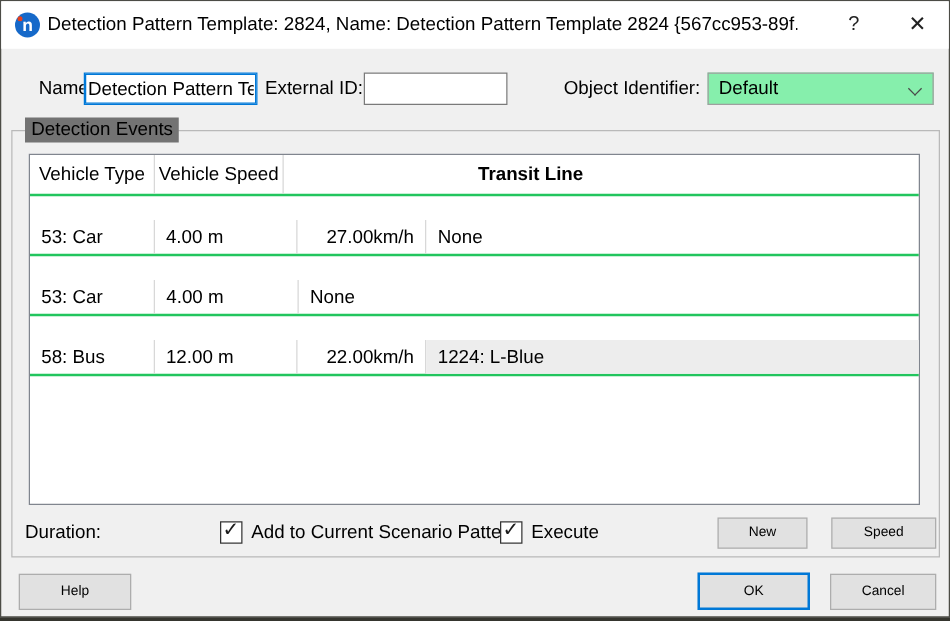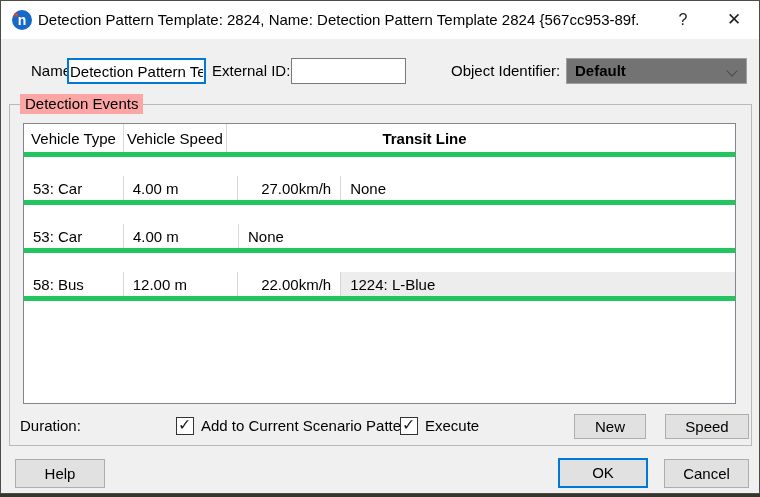--- a/index.html
+++ b/index.html
@@ -36,45 +36,45 @@
 
   
   .lbl { position:absolute; height:26px; line-height:26px; color:#000; }
   .txt-input {
     position:absolute; height:26px; border:1px solid #7a7a7a; background:#fff;
     font-family:"Liberation Sans", sans-serif; font-size:15px; padding:0 2px; color:#000;
   }
   .txt-input.focused { border:1px solid #0078d7; outline:1px solid #0078d7; outline-offset:-2px; }
 
   .dropdown {
-    position:absolute; height:26px; background:#737373; border:1px solid #9f9f9f;
-    line-height:24px; padding-left:8px; color:#000;font-weight:bold;
+    position:absolute; height:26px; background:#86efac; border:1px solid #9f9f9f;
+    line-height:24px; padding-left:8px; color:#000;
   }
   .chevron {
     position:absolute; right:10px; top:8px; width:8px; height:8px;
     border-right:1.6px solid #4a4a4a; border-bottom:1.6px solid #4a4a4a;
     transform:rotate(45deg);
   }
 
   
   .groupbox {
     position:absolute; left:8px; top:103px; width:743px; height:342px;
     border:1px solid #b9b9b9;
   }
   .groupbox-label {
-    position:absolute; left:10px; top:-11px; background:#fca5a5; padding:0 5px;
+    position:absolute; left:10px; top:-11px; background:#737373; padding:0 5px;
     height:20px; line-height:20px;
   }
 
   
   .table {
     position:absolute; left:13px; top:18px; width:713px; height:281px;
     background:#fff; border:1px solid #80858e;
   }
-  .trow { display:flex; width:100%; border-bottom:5px solid #22c55e; }
+  .trow { display:flex; width:100%; border-bottom:2px solid #22c55e; }
   .thead { height:33px; }
   .tdata { height:29px;margin-top:19px; }
   .cell {
     height:100%; border-right:1px solid #d8d8d8; overflow:hidden; white-space:nowrap;
     display:flex; align-items:center; padding:0 9px;
   }
   .c1 { width:100px; }
   .c2 { width:115px; }
   .c3 { width:103px; justify-content:flex-end; }
   .c4 { width:395px; border-right:none; }
@@ -85,21 +85,21 @@
   
   .checkbox {
     position:absolute; width:18px; height:18px; background:#fff; border:1px solid #333;
   }
   .checkbox .check {
     position:absolute; left:1px; top:-2px; font-size:16px; color:#1a1a1a; line-height:18px;
   }
 
   .btn {
     position:absolute; background:#e1e1e1; border:1px solid #adadad; text-align:center;
-    color:#000; font-family:"Liberation Sans", sans-serif; font-size:15px;
+    color:#000; font-family:"Liberation Sans", sans-serif; font-size:11px;
   }
   .btn-new   { left:564px; top:309px; width:72px; height:25px; line-height:23px; }
   .btn-remove{ left:655px; top:309px; width:84px; height:25px; line-height:23px; }
 
   
   .btn-help   { left:14px;  top:458px; width:90px; height:29px; line-height:27px; }
   .btn-ok     { left:557px; top:457px; width:90px; height:30px; line-height:26px; border:2px solid #0078d7; }
   .btn-cancel { left:663px; top:458px; width:85px; height:29px; line-height:27px; }
 </style>
 </head>

